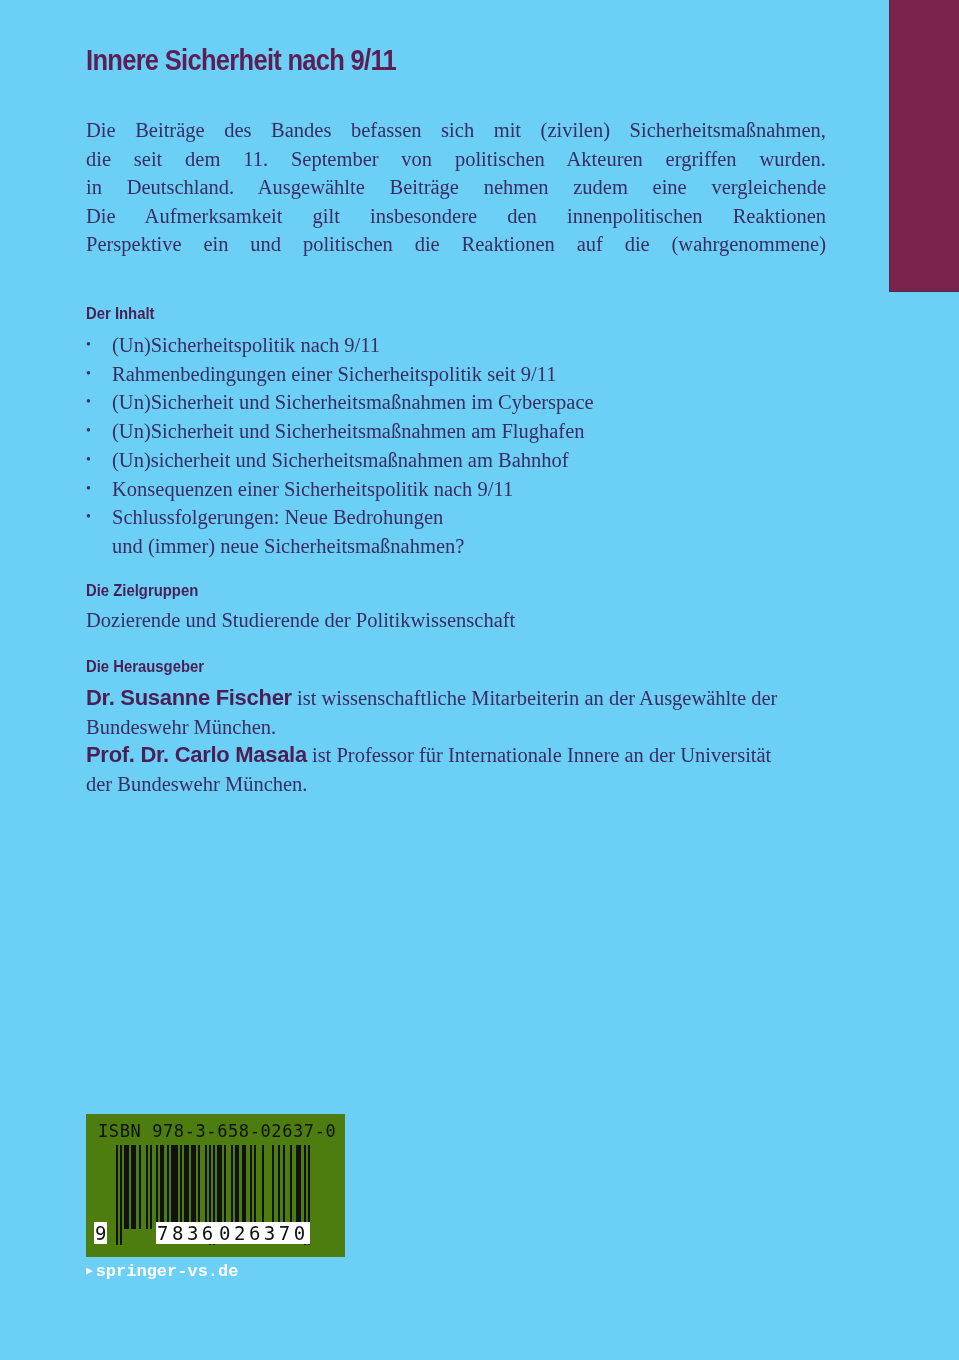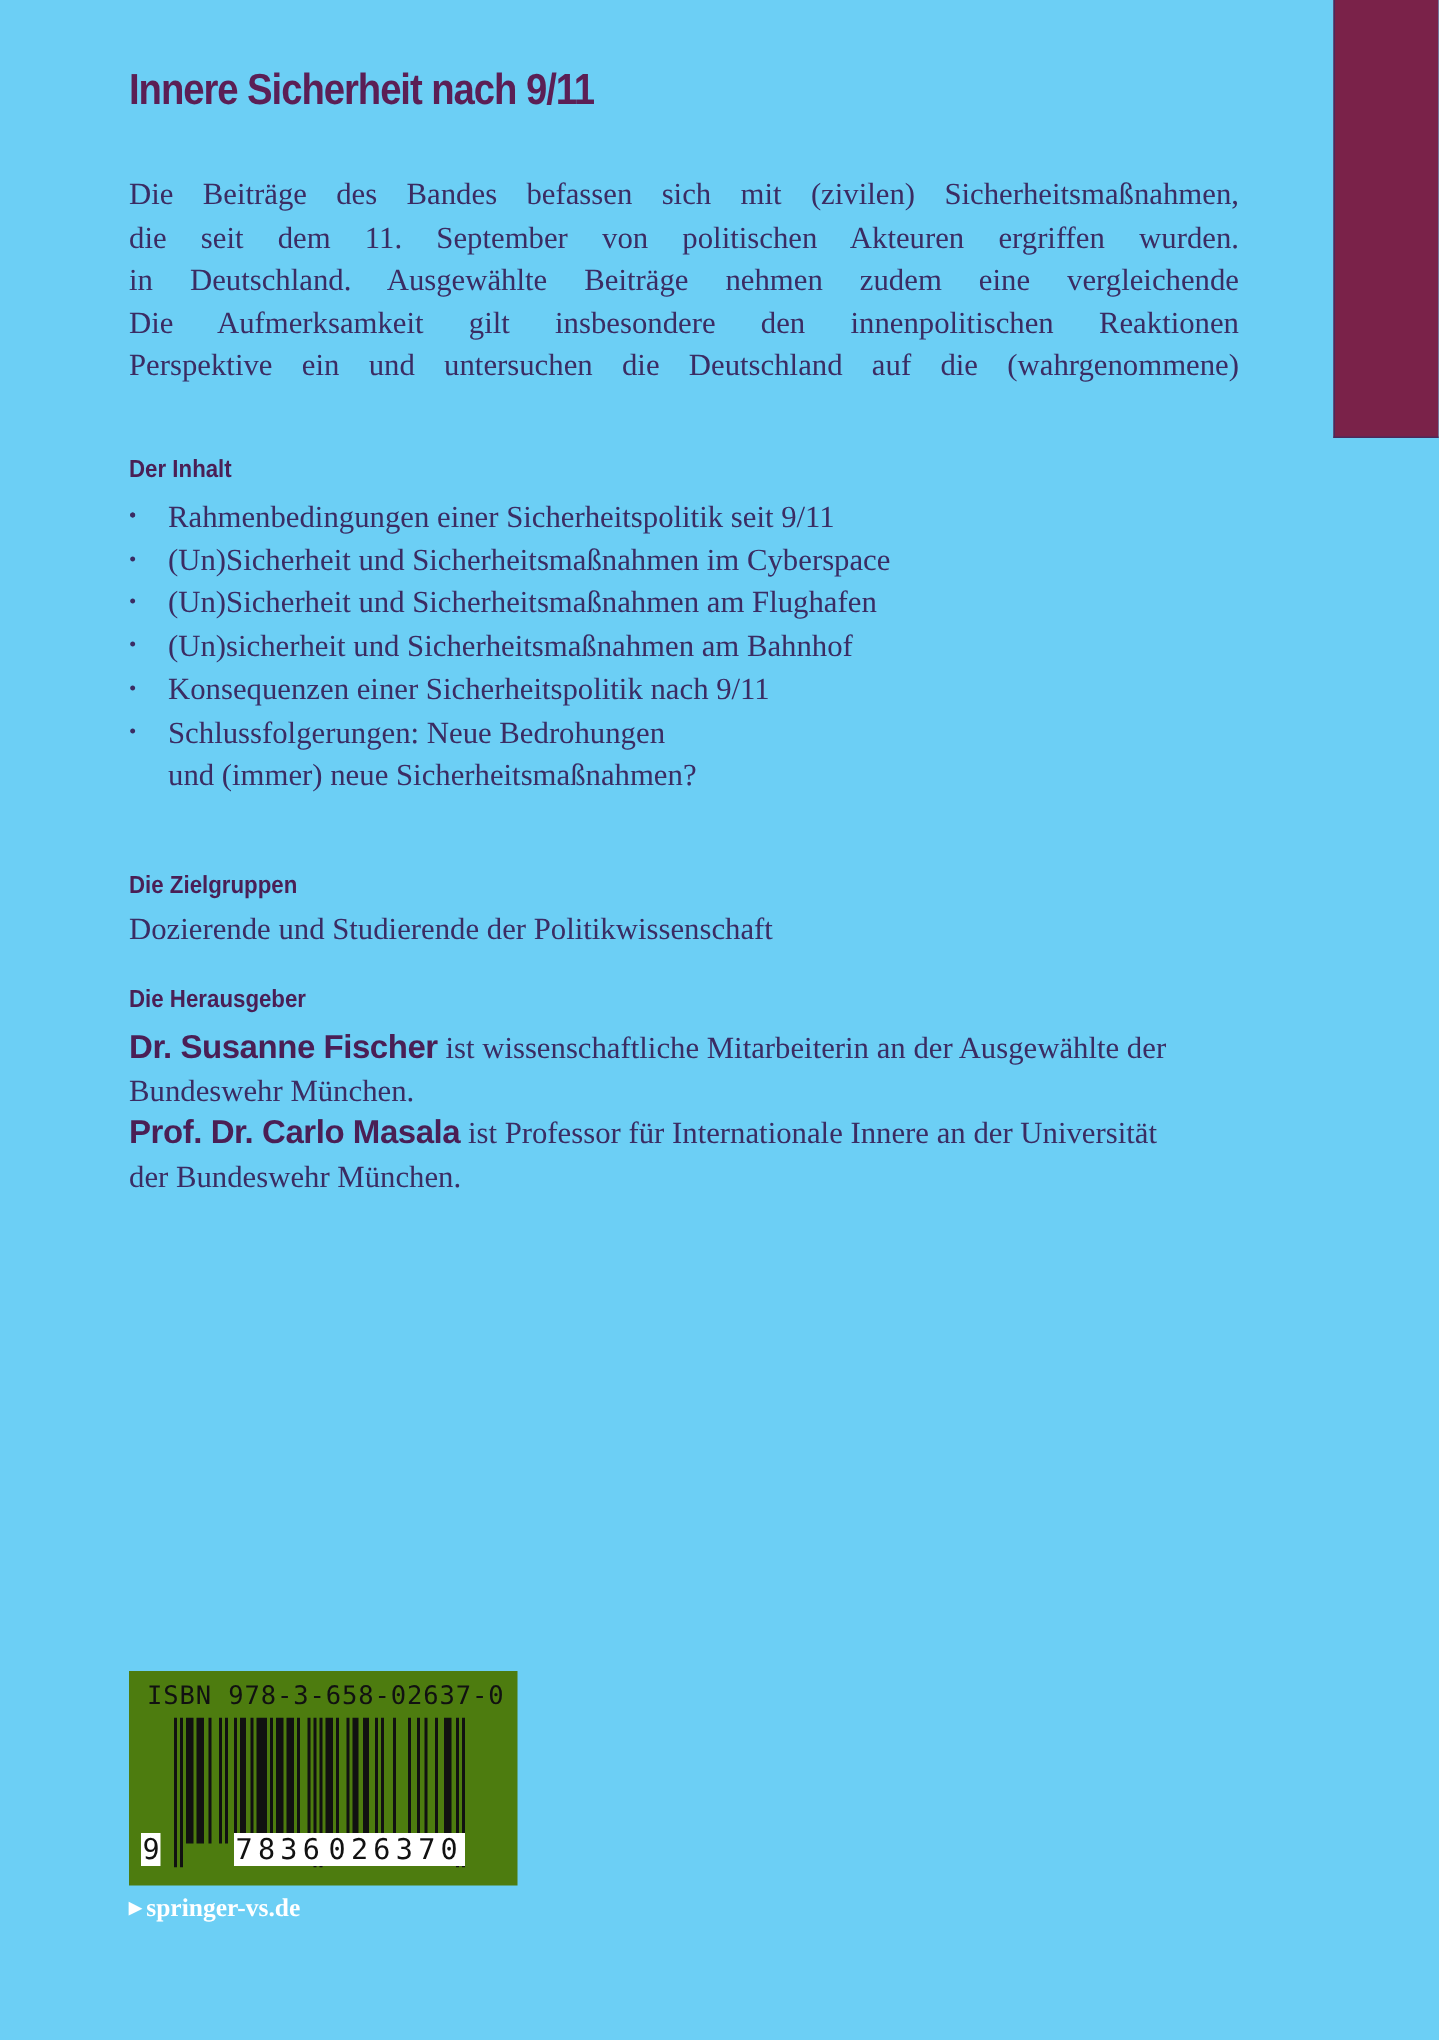--- a/index.html
+++ b/index.html
@@ -93,48 +93,48 @@
     .bar-digits {
       position: absolute; left: 12px; top: 108px;
       font-family: "DejaVu Sans Mono", "Liberation Mono", monospace;
       font-size: 19px;
       color: #111;
       white-space: nowrap;
     }
     .bar-digits span { position: absolute; background: #fff; padding: 0 1px; }
     .publisher {
       position: absolute; left: 86px; top: 1262px;
-      font-family: Liberation Serif, serif;
+      font-family: Liberation Mono, monospace;
       font-weight: bold;
       font-size: 17px;
       color: #ffffff;
       white-space: nowrap;
       text-decoration: none;
     }
     .publisher .arrow { font-size: 11px; margin-right: 3px; vertical-align: 2px; }
   </style>
 </head>
 <body>
 
 <div class="stripe"></div>
 
 <h1 class="title" style="margin:0;">Innere Sicherheit nach 9/11</h1>
 
 <div class="blurb">
   <span class="line">Die Beiträge des Bandes befassen sich mit (zivilen) Sicherheitsmaßnahmen,</span>
   <span class="line">die seit dem 11. September von politischen Akteuren ergriffen wurden.</span>
   <span class="line">in Deutschland. Ausgewählte Beiträge nehmen zudem eine vergleichende</span>
   <span class="line">Die Aufmerksamkeit gilt insbesondere den innenpolitischen Reaktionen</span>
-  <span class="line">Perspektive ein und untersuchen die Deutschland auf die (wahrgenommene)</span>
+  <span class="line">Perspektive ein und politischen die Reaktionen auf die (wahrgenommene)</span>
 </div>
 
 <div class="section-head" style="top:304px;">Der Inhalt</div>
 
 <ul class="toc">
-  <li><span class="bullet">•</span></li>
+  <li><span class="bullet">•</span><span>(Un)Sicherheitspolitik nach 9/11</span></li>
   <li><span class="bullet">•</span><span>Rahmenbedingungen einer Sicherheitspolitik seit 9/11</span></li>
   <li><span class="bullet">•</span><span>(Un)Sicherheit und Sicherheitsmaßnahmen im Cyberspace</span></li>
   <li><span class="bullet">•</span><span>(Un)Sicherheit und Sicherheitsmaßnahmen am Flughafen</span></li>
   <li><span class="bullet">•</span><span>(Un)sicherheit und Sicherheitsmaßnahmen am Bahnhof</span></li>
   <li><span class="bullet">•</span><span>Konsequenzen einer Sicherheitspolitik nach 9/11</span></li>
   <li><span class="bullet">•</span><span>Schlussfolgerungen: Neue Bedrohungen</span><span class="cont">und (immer) neue Sicherheitsmaßnahmen?</span></li>
 </ul>
 
 <div class="section-head" style="top:581px;">Die Zielgruppen</div>
 <div class="plain" style="top:606px;">Dozierende und Studierende der Politikwissenschaft</div>

